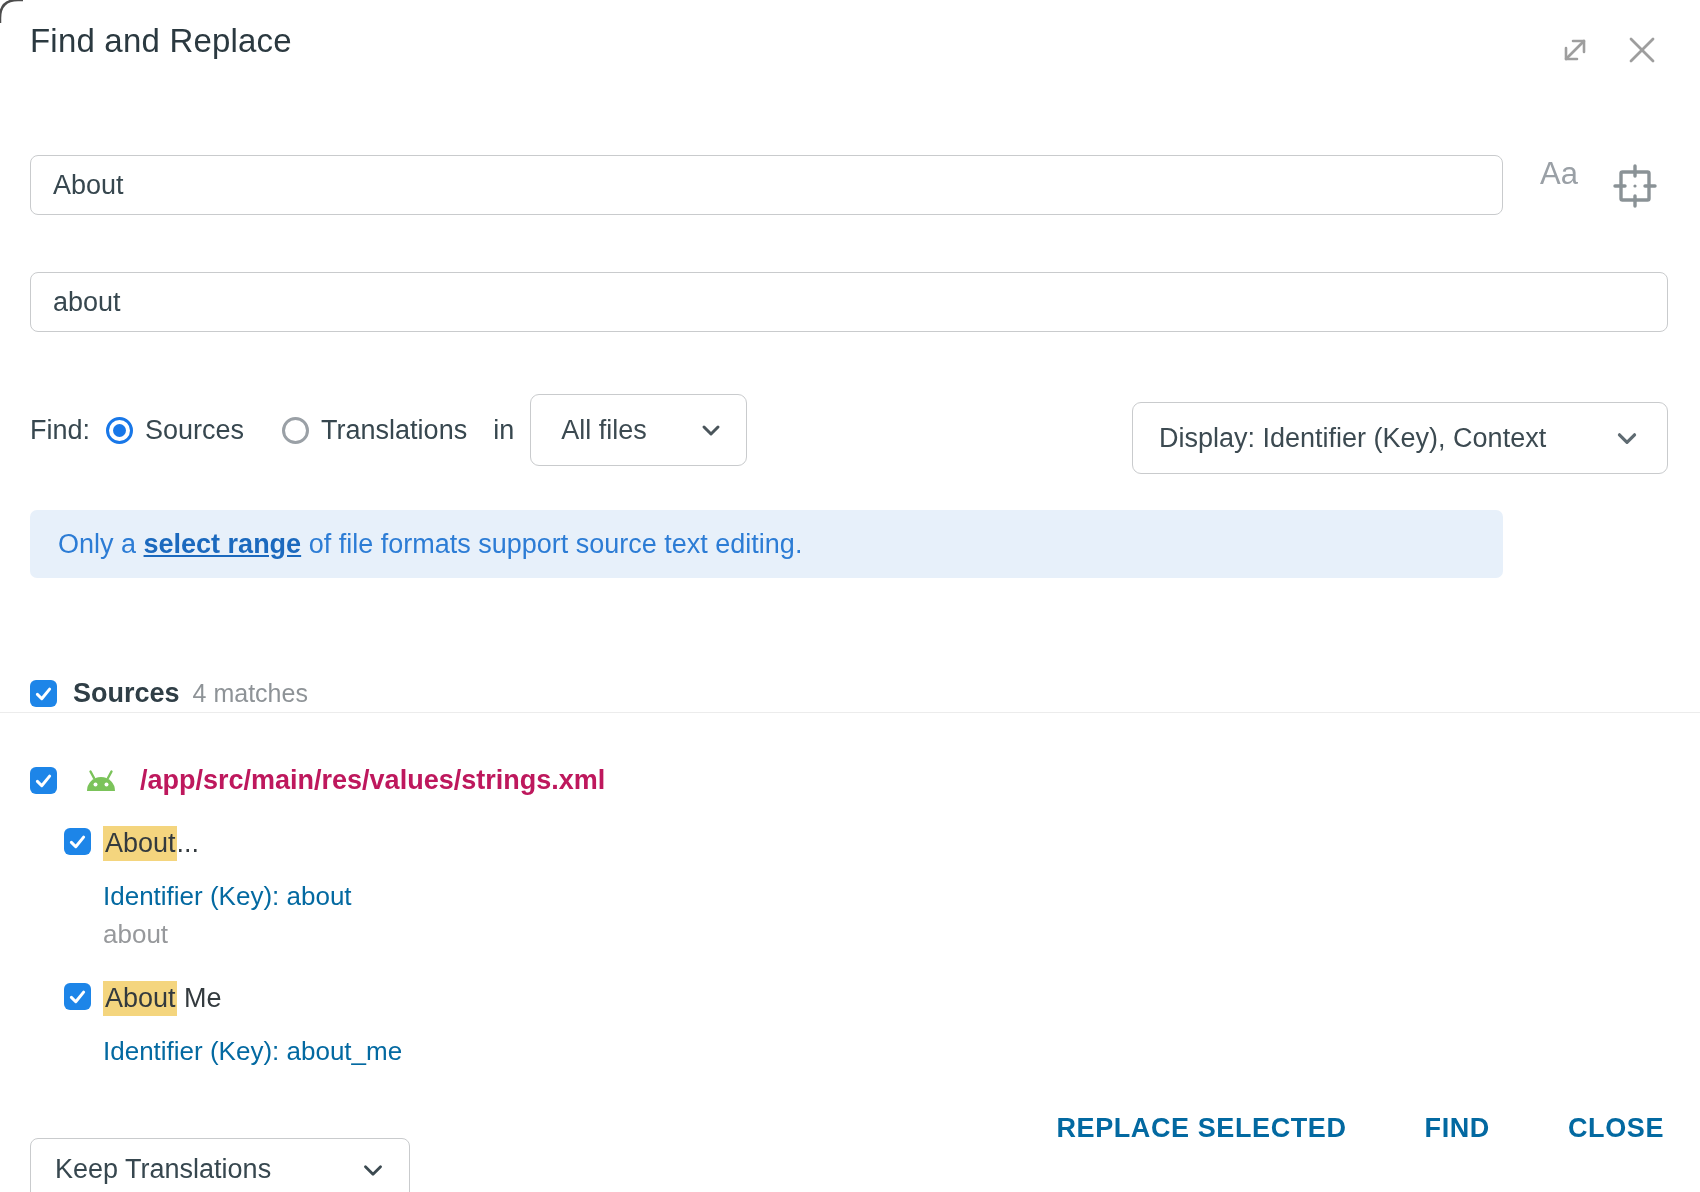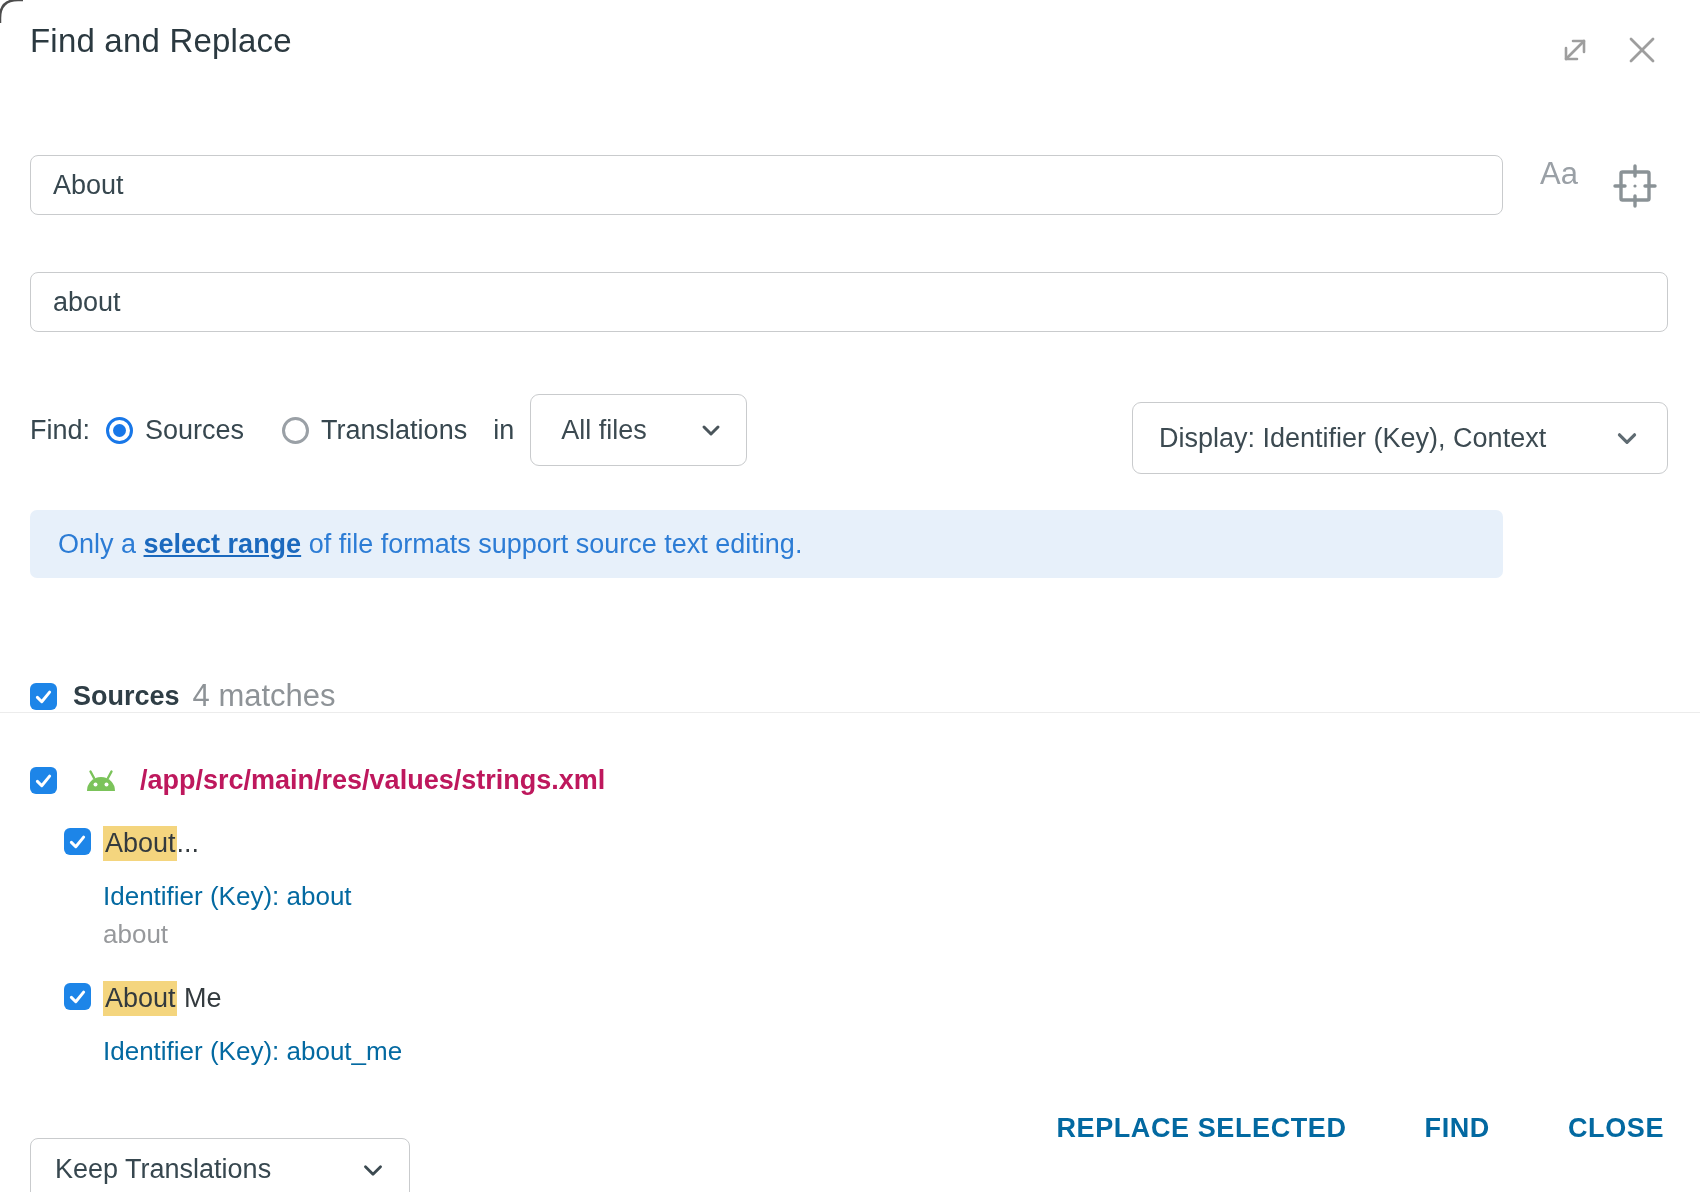--- a/index.html
+++ b/index.html
@@ -38,21 +38,21 @@
   .keep-select { position:absolute; left:30px; top:1138px; width:380px; height:63px; padding:0 22px 0 24px; justify-content:space-between; border-radius:8px; color:#37474f; }
 
   .banner { position:absolute; left:30px; top:510px; width:1473px; height:68px; background:#e7f0fa; border-radius:7px;
             display:flex; align-items:center; padding-left:28px; font-size:27px; color:#2c7cd5; }
   .banner a { color:#1b69be; font-weight:bold; text-decoration:underline; cursor:pointer; }
 
   .checkbox { width:27px; height:27px; border-radius:6px; background:#1d85e8; display:inline-flex; align-items:center; justify-content:center; cursor:pointer; flex:none; }
 
   .group-row { position:absolute; left:30px; top:678px; display:flex; align-items:center; }
   .group-label { margin-left:16px; font-size:27px; font-weight:bold; color:#2f3e46; }
-  .group-count { margin-left:13px; font-size:31px; color:#8e9397; }
+  .group-count { margin-left:13px; font-size:25px; color:#8e9397; }
 
   .divider { position:absolute; left:0; top:712px; width:1700px; height:1px; background:#ececec; }
 
   .file-row { position:absolute; left:30px; top:765px; display:flex; align-items:center; }
   .file-icon { margin-left:25px; display:inline-flex; }
   .file-path { margin-left:20px; font-size:27px; font-weight:bold; color:#be185d; }
 
   .result { position:absolute; left:64px; display:flex; align-items:flex-start; }
   .result-1 { top:828px; }
   .result-2 { top:983px; }

